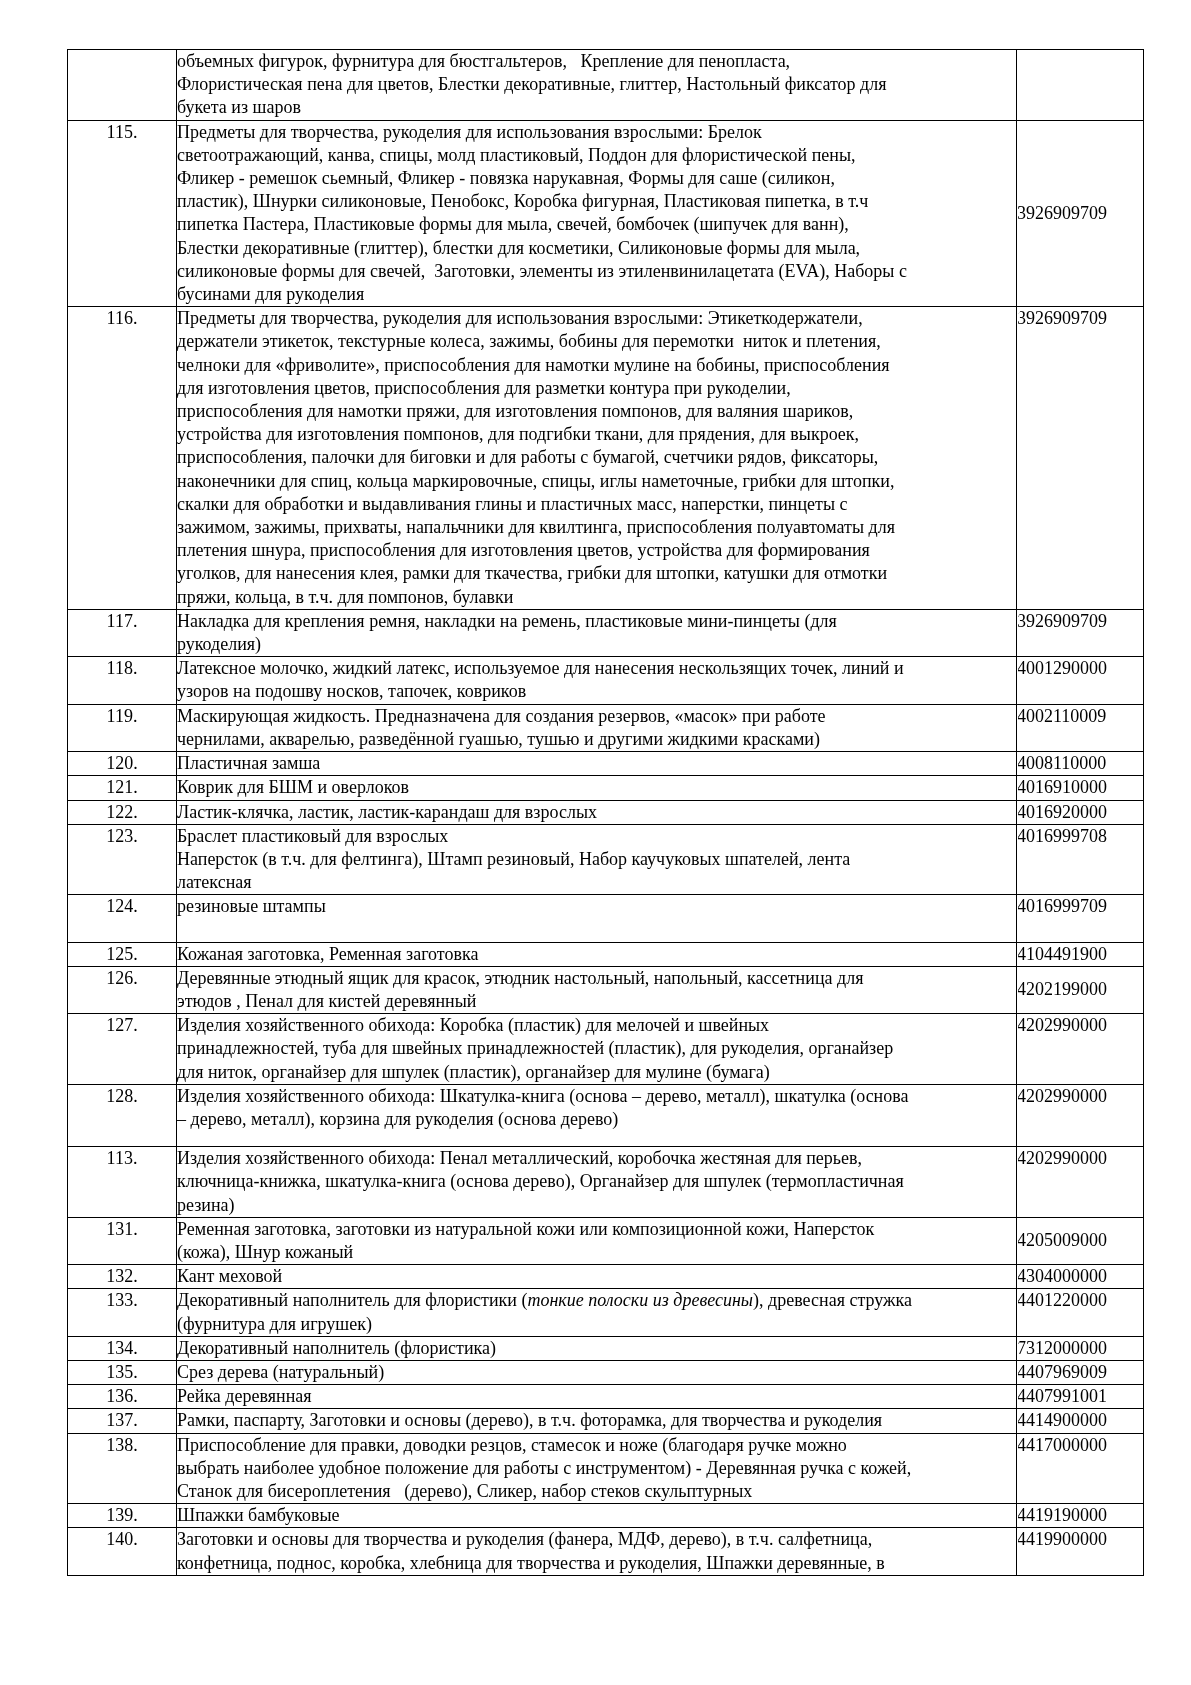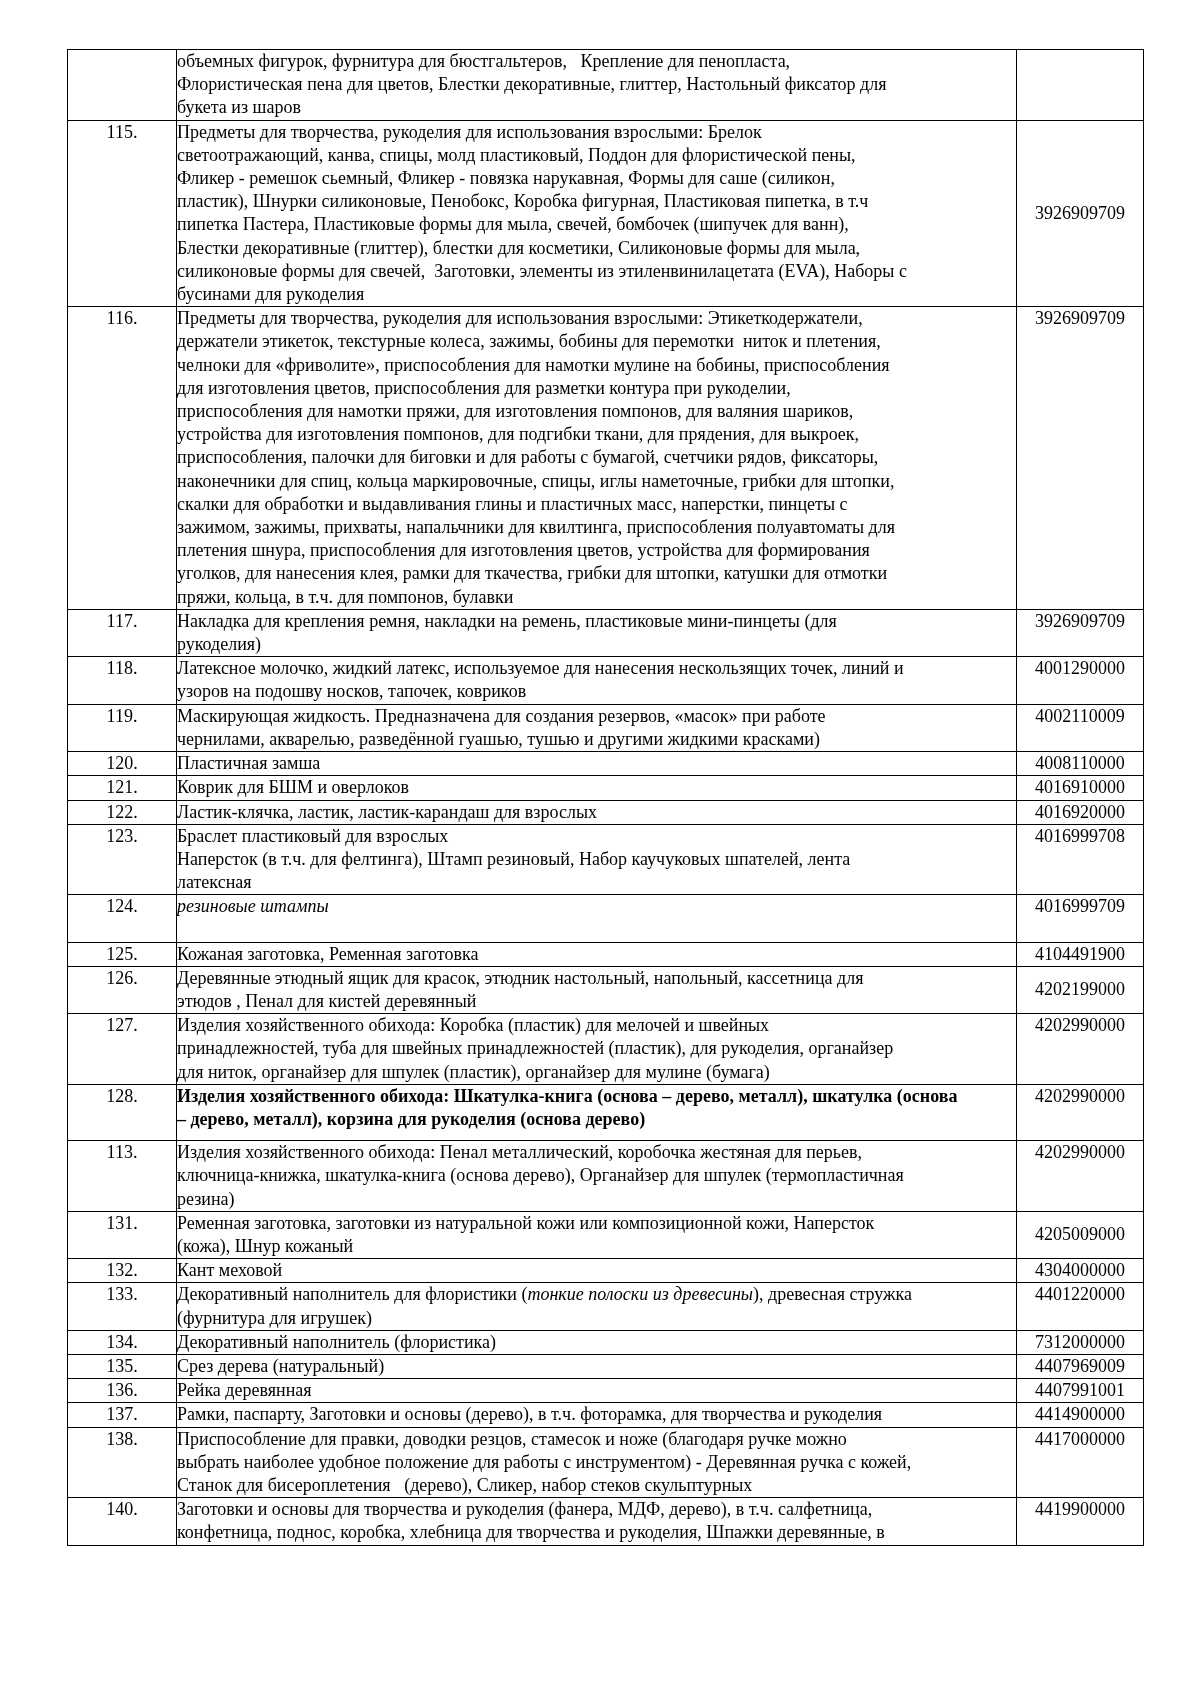--- a/index.html
+++ b/index.html
@@ -35,22 +35,23 @@
     text-align: center;
     padding: 0 2px;
     margin-top: 9px;
   }
   td.desc {
     padding: 0 8px;
     white-space: pre-wrap;
     text-align: left;
   }
   td.code {
-    text-align: center;
+    text-align: left;
     vertical-align: top;
+    border-radius: 10px;
   }
   td.code.middle {
     vertical-align: middle;
   }
 </style>
 </head>
 <body>
 
 <div class="page">
   <table class="products">
@@ -131,21 +132,21 @@
         </tr>
         <tr>
           <td class="num">123.</td>
           <td class="desc">Браслет пластиковый для взрослых
 Наперсток (в т.ч. для фелтинга), Штамп резиновый, Набор каучуковых шпателей, лента
 латексная</td>
           <td class="code">4016999708</td>
         </tr>
         <tr>
           <td class="num">124.</td>
-          <td class="desc" style="padding-bottom: 23px; font-style: italic;">резиновые штампы</td>
+          <td class="desc" style="padding-bottom: 23px;">резиновые штампы</td>
           <td class="code">4016999709</td>
         </tr>
         <tr>
           <td class="num">125.</td>
           <td class="desc">Кожаная заготовка, Ременная заготовка</td>
           <td class="code">4104491900</td>
         </tr>
         <tr>
           <td class="num">126.</td>
           <td class="desc">Деревянные этюдный ящик для красок, этюдник настольный, напольный, кассетница для
@@ -154,21 +155,21 @@
         </tr>
         <tr>
           <td class="num">127.</td>
           <td class="desc">Изделия хозяйственного обихода: Коробка (пластик) для мелочей и швейных
 принадлежностей, туба для швейных принадлежностей (пластик), для рукоделия, органайзер
 для ниток, органайзер для шпулек (пластик), органайзер для мулине (бумага)</td>
           <td class="code">4202990000</td>
         </tr>
         <tr>
           <td class="num">128.</td>
-          <td class="desc" style="padding-bottom: 9px; font-weight: bold;">Изделия хозяйственного обихода: Шкатулка-книга (основа – дерево, металл), шкатулка (основа
+          <td class="desc" style="padding-bottom: 15px;">Изделия хозяйственного обихода: Шкатулка-книга (основа – дерево, металл), шкатулка (основа
 – дерево, металл), корзина для рукоделия (основа дерево)</td>
           <td class="code">4202990000</td>
         </tr>
         <tr>
           <td class="num">113.</td>
           <td class="desc">Изделия хозяйственного обихода: Пенал металлический, коробочка жестяная для перьев,
 ключница-книжка, шкатулка-книга (основа дерево), Органайзер для шпулек (термопластичная
 резина)</td>
           <td class="code">4202990000</td>
         </tr>
@@ -210,20 +211,25 @@
           <td class="code">4414900000</td>
         </tr>
         <tr>
           <td class="num">138.</td>
           <td class="desc">Приспособление для правки, доводки резцов, стамесок и ноже (благодаря ручке можно
 выбрать наиболее удобное положение для работы с инструментом) - Деревянная ручка с кожей,
 Станок для бисероплетения   (дерево), Сликер, набор стеков скульптурных</td>
           <td class="code">4417000000</td>
         </tr>
         <tr>
+          <td class="num">139.</td>
+          <td class="desc">Шпажки бамбуковые</td>
+          <td class="code">4419190000</td>
+        </tr>
+        <tr>
           <td class="num">140.</td>
           <td class="desc">Заготовки и основы для творчества и рукоделия (фанера, МДФ, дерево), в т.ч. салфетница,
 конфетница, поднос, коробка, хлебница для творчества и рукоделия, Шпажки деревянные, в</td>
           <td class="code">4419900000</td>
         </tr>
       </tbody>
   </table>
 </div>
 
 </body></html>

